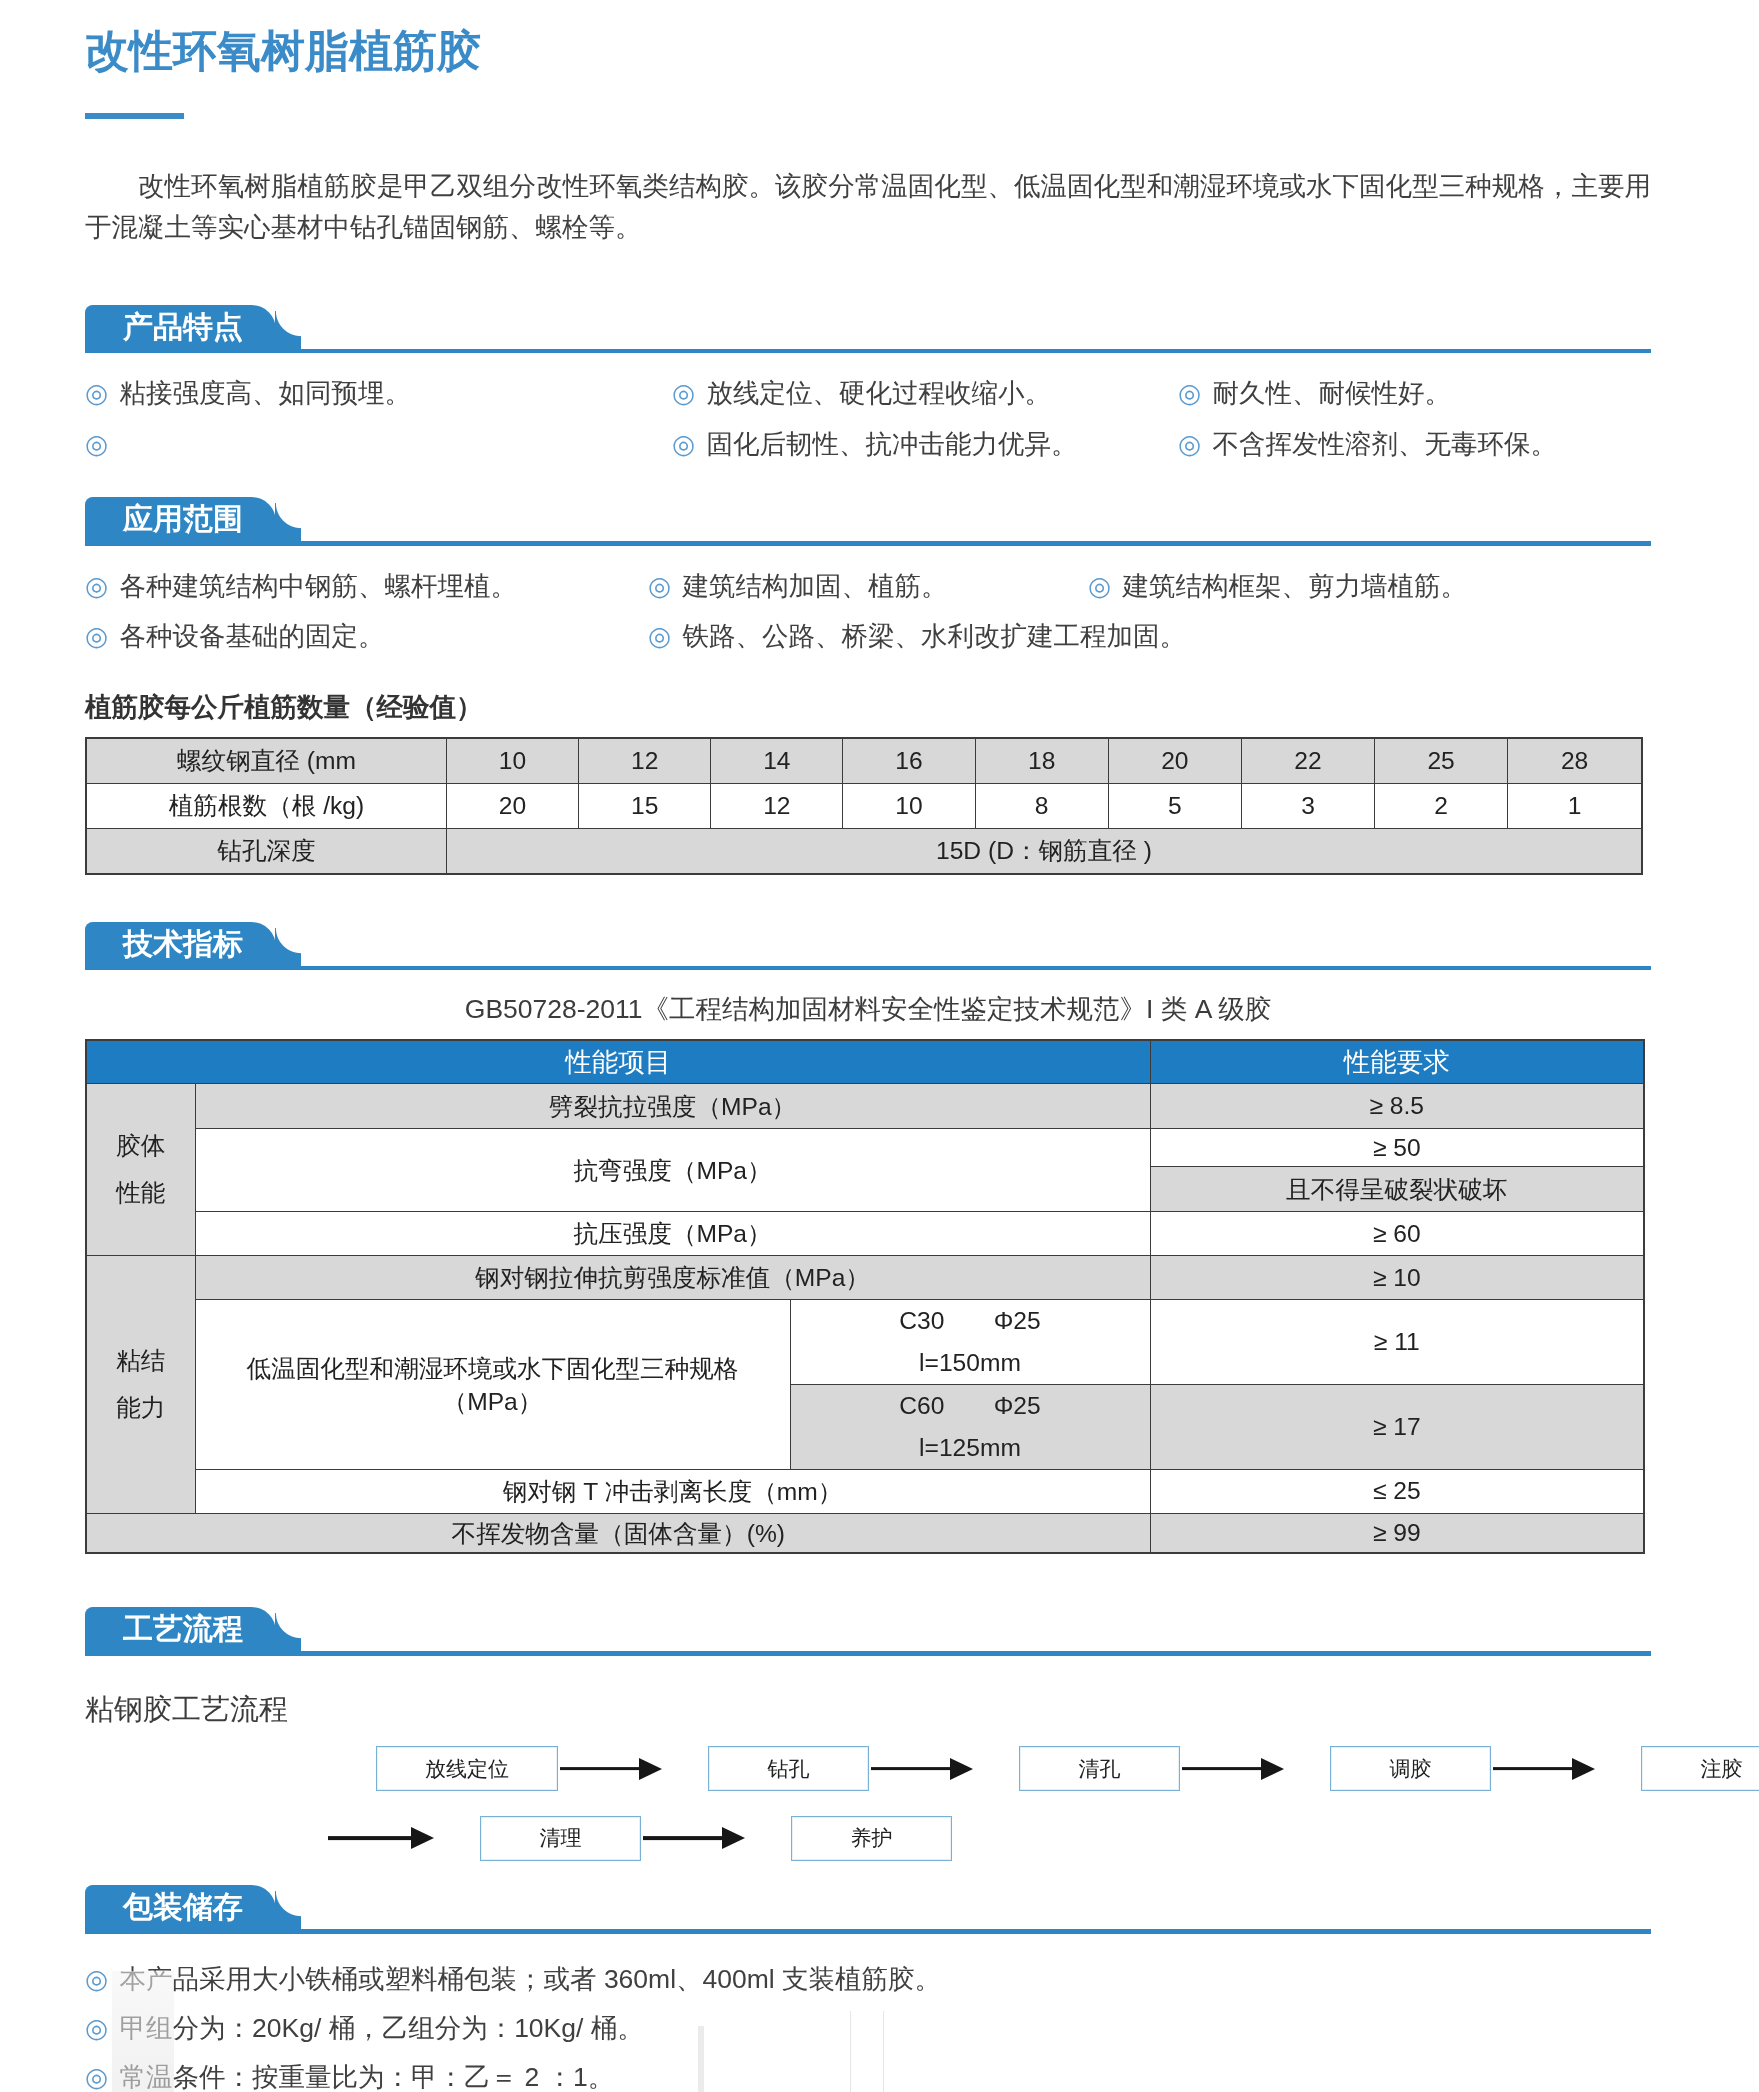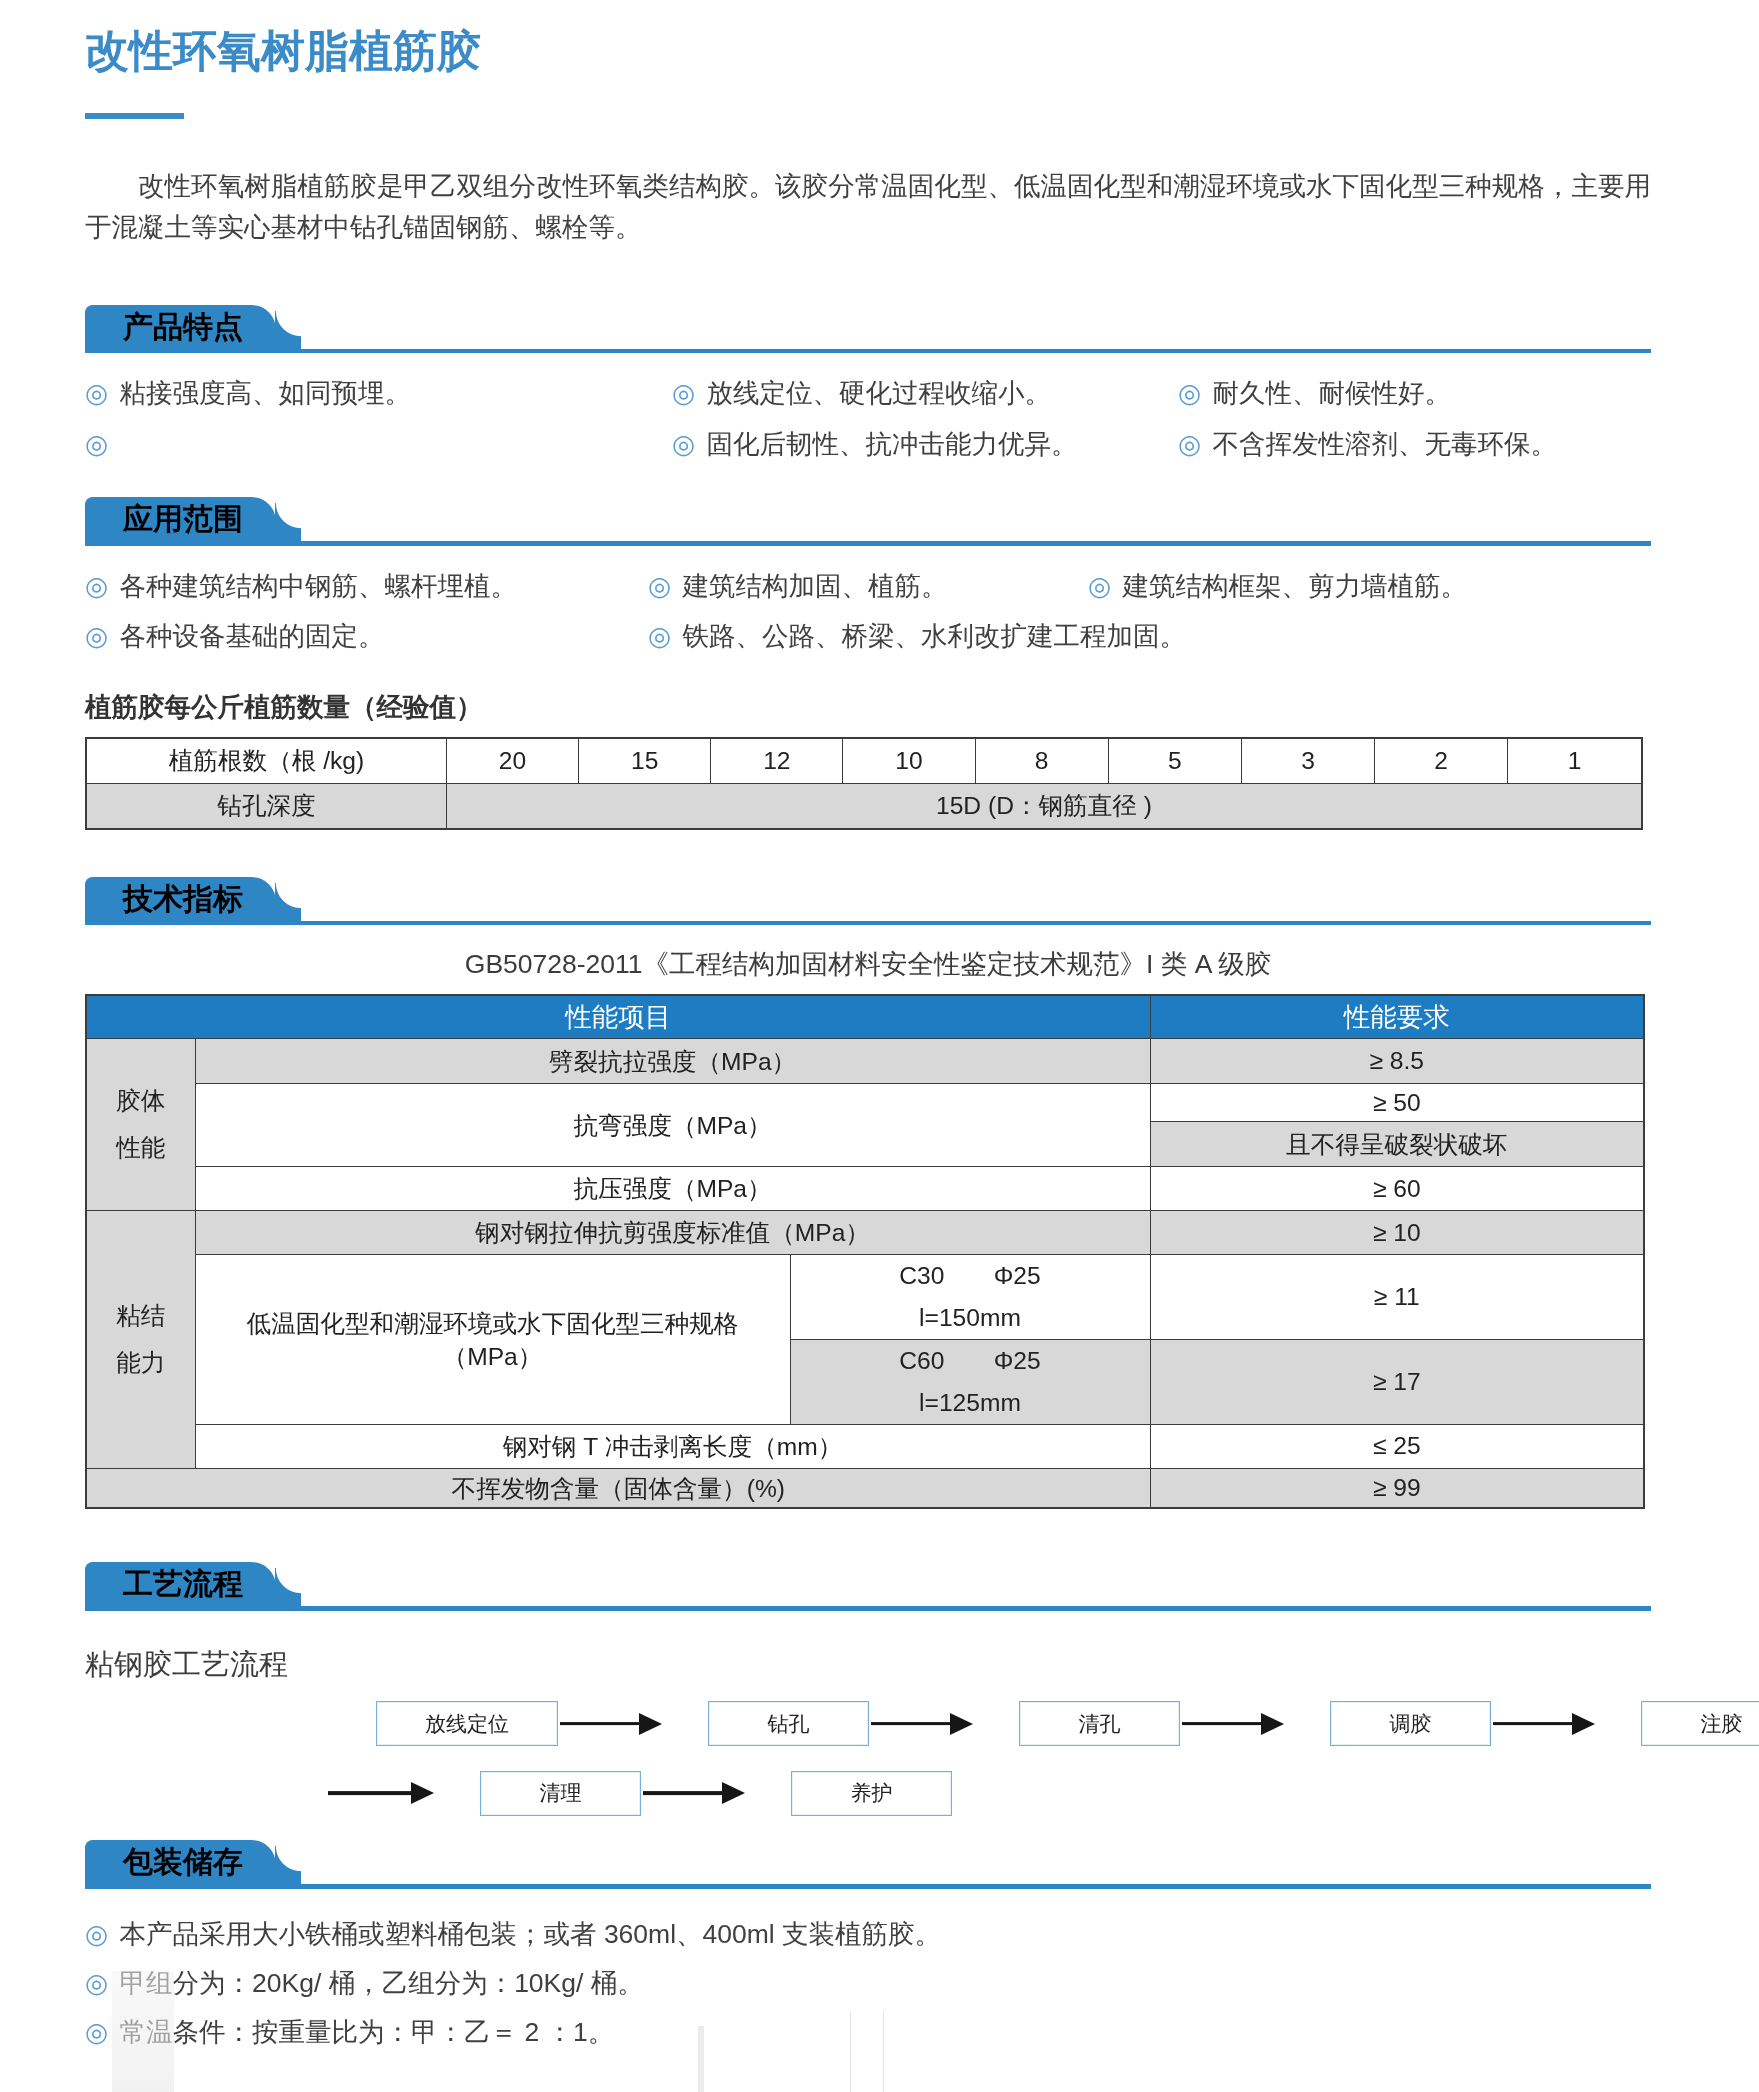--- a/index.html
+++ b/index.html
@@ -35,21 +35,21 @@
     text-indent:2em;text-align:justify;color:#404040;
   }
   
   .sec{margin-top:57px;}
   .sec.tight36{margin-top:34px;}
   .sec.tight50{margin-top:47px;}
   .sec.tight56{margin-top:53px;}
   .sec.tight26{margin-top:24.6px;}
   .sec-tab{
     position:relative;display:inline-block;
-    background:var(--accent);color:#000000;
+    background:var(--accent);color:#ffffff;
     font-size:30px;font-weight:bold;line-height:44px;
     padding:0 32px 0 38px;min-width:121px;
     border-radius:7.6px 24.6px 0 0;
   }
   .sec-tab::after{
     content:"";position:absolute;right:-24.6px;bottom:0;
     width:25.6px;height:38px;
     background:radial-gradient(circle at 100% 0%, rgba(0,0,0,0) 24.6px, var(--accent) 25.6px);
   }
   .sec-line{height:4.7px;background:var(--accent);}
@@ -202,20 +202,32 @@
         <col style="width:132px">
         <col style="width:132px">
         <col style="width:132px">
       <col style="width:133px">
         <col style="width:133px">
         <col style="width:133px">
         <col style="width:133px">
         <col style="width:134px">
     </colgroup>
     <tbody>
+        <tr>
+      <td class="gray">螺纹钢直径 (mm</td>
+      <td class="gray">10</td>
+      <td class="gray">12</td>
+      <td class="gray">14</td>
+      <td class="gray">16</td>
+      <td class="gray">18</td>
+      <td class="gray">20</td>
+      <td class="gray">22</td>
+      <td class="gray">25</td>
+      <td class="gray">28</td>
+    </tr>
     <tr>
       <td>植筋根数（根 /kg)</td>
       <td>20</td>
       <td>15</td>
       <td>12</td>
       <td>10</td>
       <td>8</td>
       <td>5</td>
       <td>3</td>
       <td>2</td>

